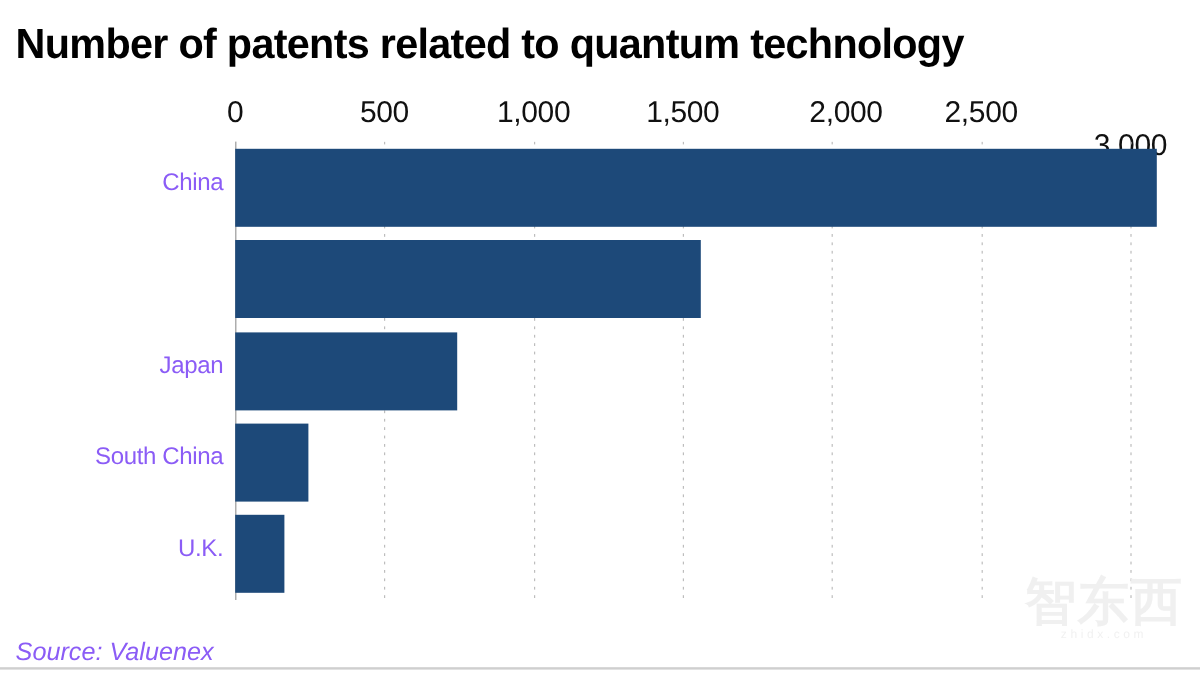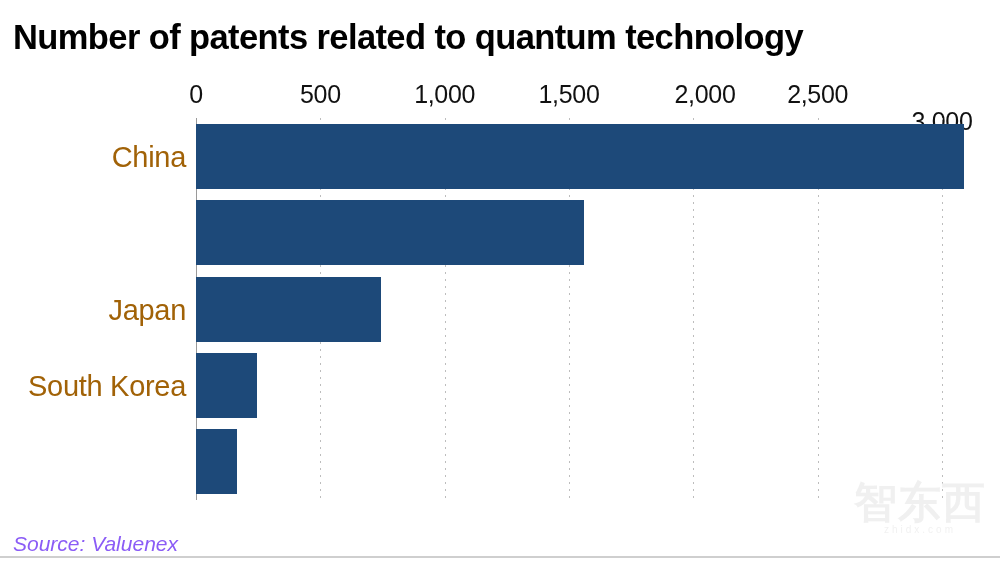--- a/index.html
+++ b/index.html
@@ -78,22 +78,22 @@
     transform: translateX(-50%);
     letter-spacing: -0.3px;
   }
 
   
   .cat-label {
     position: absolute;
     right: 0;
     width: 186px;
     text-align: right;
-    font-size: 29px;
-    color: #a16207;
+    font-size: 20px;
+    color: #8b5cf6;
     white-space: nowrap;
     letter-spacing: -0.3px;
   }
   #cat-axis {
     position: absolute;
     left: 0;
     top: 118px;
     width: 186px;
     height: 382px;
   }
@@ -168,21 +168,22 @@
       <div class="tick-label" style="left: 444.667px;">1,000</div>
       <div class="tick-label" style="left: 569px; text-align: right;">1,500</div>
       <div class="tick-label" style="left: 674px; margin-left: 31px;">2,000</div>
       <div class="tick-label" style="left: 817.667px;">2,500</div>
       <div class="tick-label" style="left: 942px; margin-top: 27px;">3,000</div>
     </div>
 
   <div id="cat-axis">
       <div class="cat-label" style="top: 22.5px;">China</div>
       <div class="cat-label" style="top: 175.5px;">Japan</div>
-      <div class="cat-label" style="top: 251.5px;">South Korea</div>
+      <div class="cat-label" style="top: 251.5px;">South China</div>
+      <div class="cat-label" style="top: 327.5px;">U.K.</div>
     </div>
 
   <div id="plot">
       <div class="gridline axis0" style="left: 0px;"></div>
       <div class="gridline" style="left: 124.333px;"></div>
       <div class="gridline" style="left: 248.667px;"></div>
       <div class="gridline" style="left: 373px;"></div>
       <div class="gridline" style="left: 497.333px;"></div>
       <div class="gridline" style="left: 621.667px;"></div>
       <div class="gridline" style="left: 746px;"></div>

